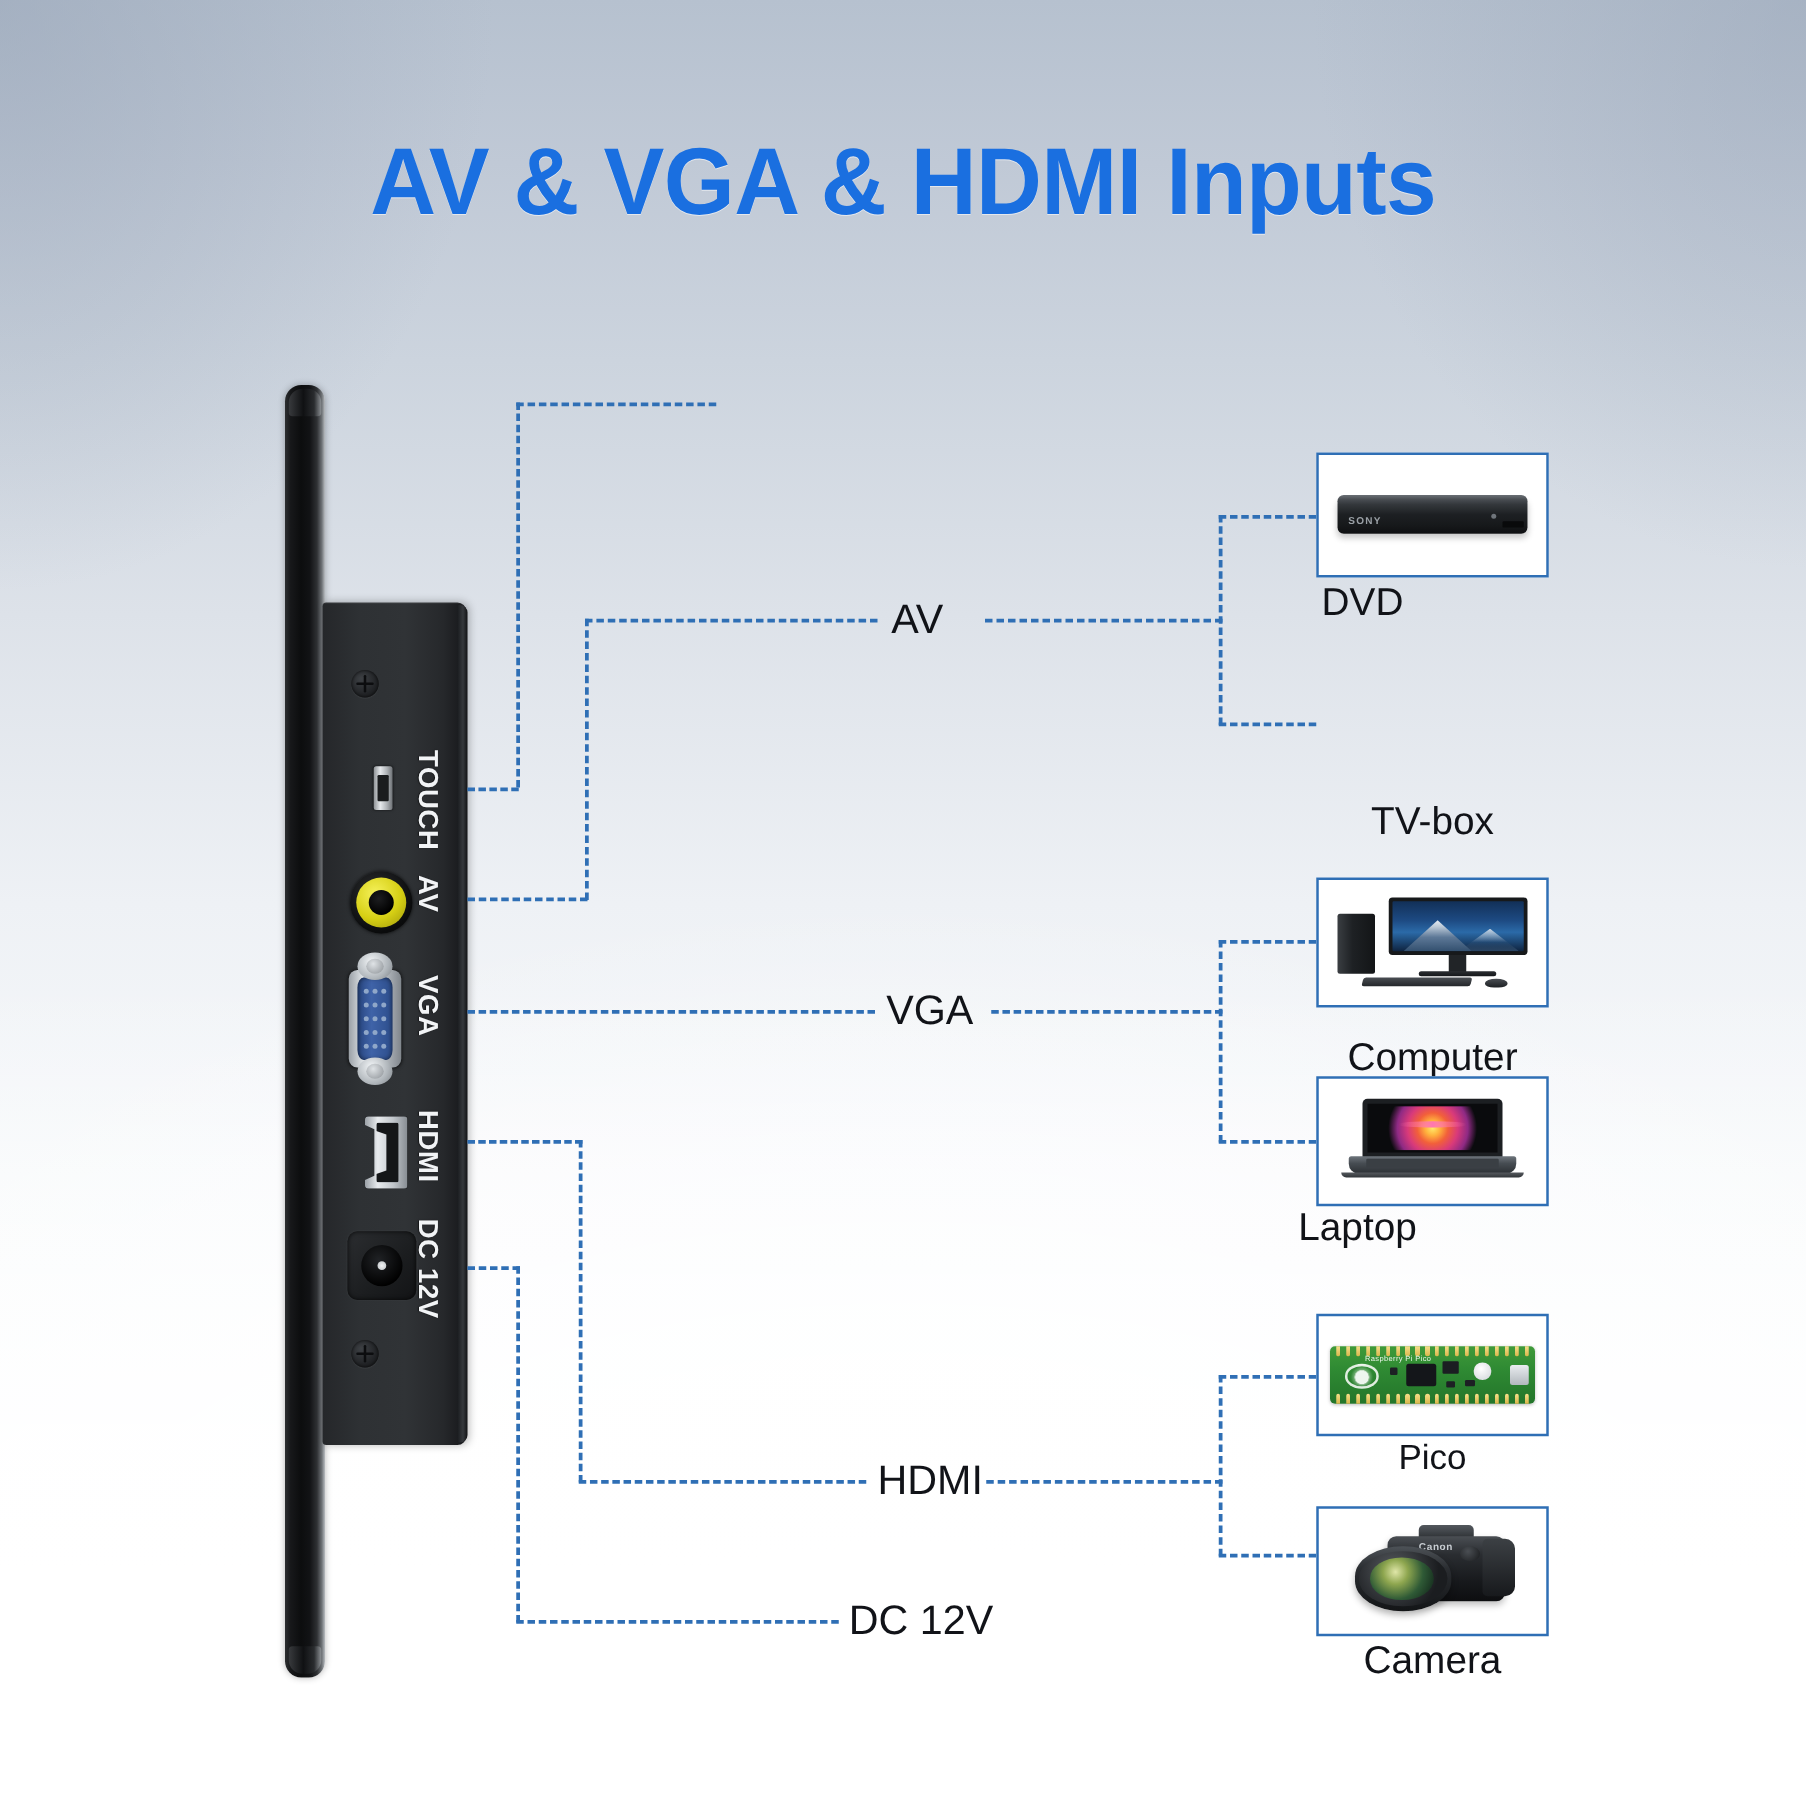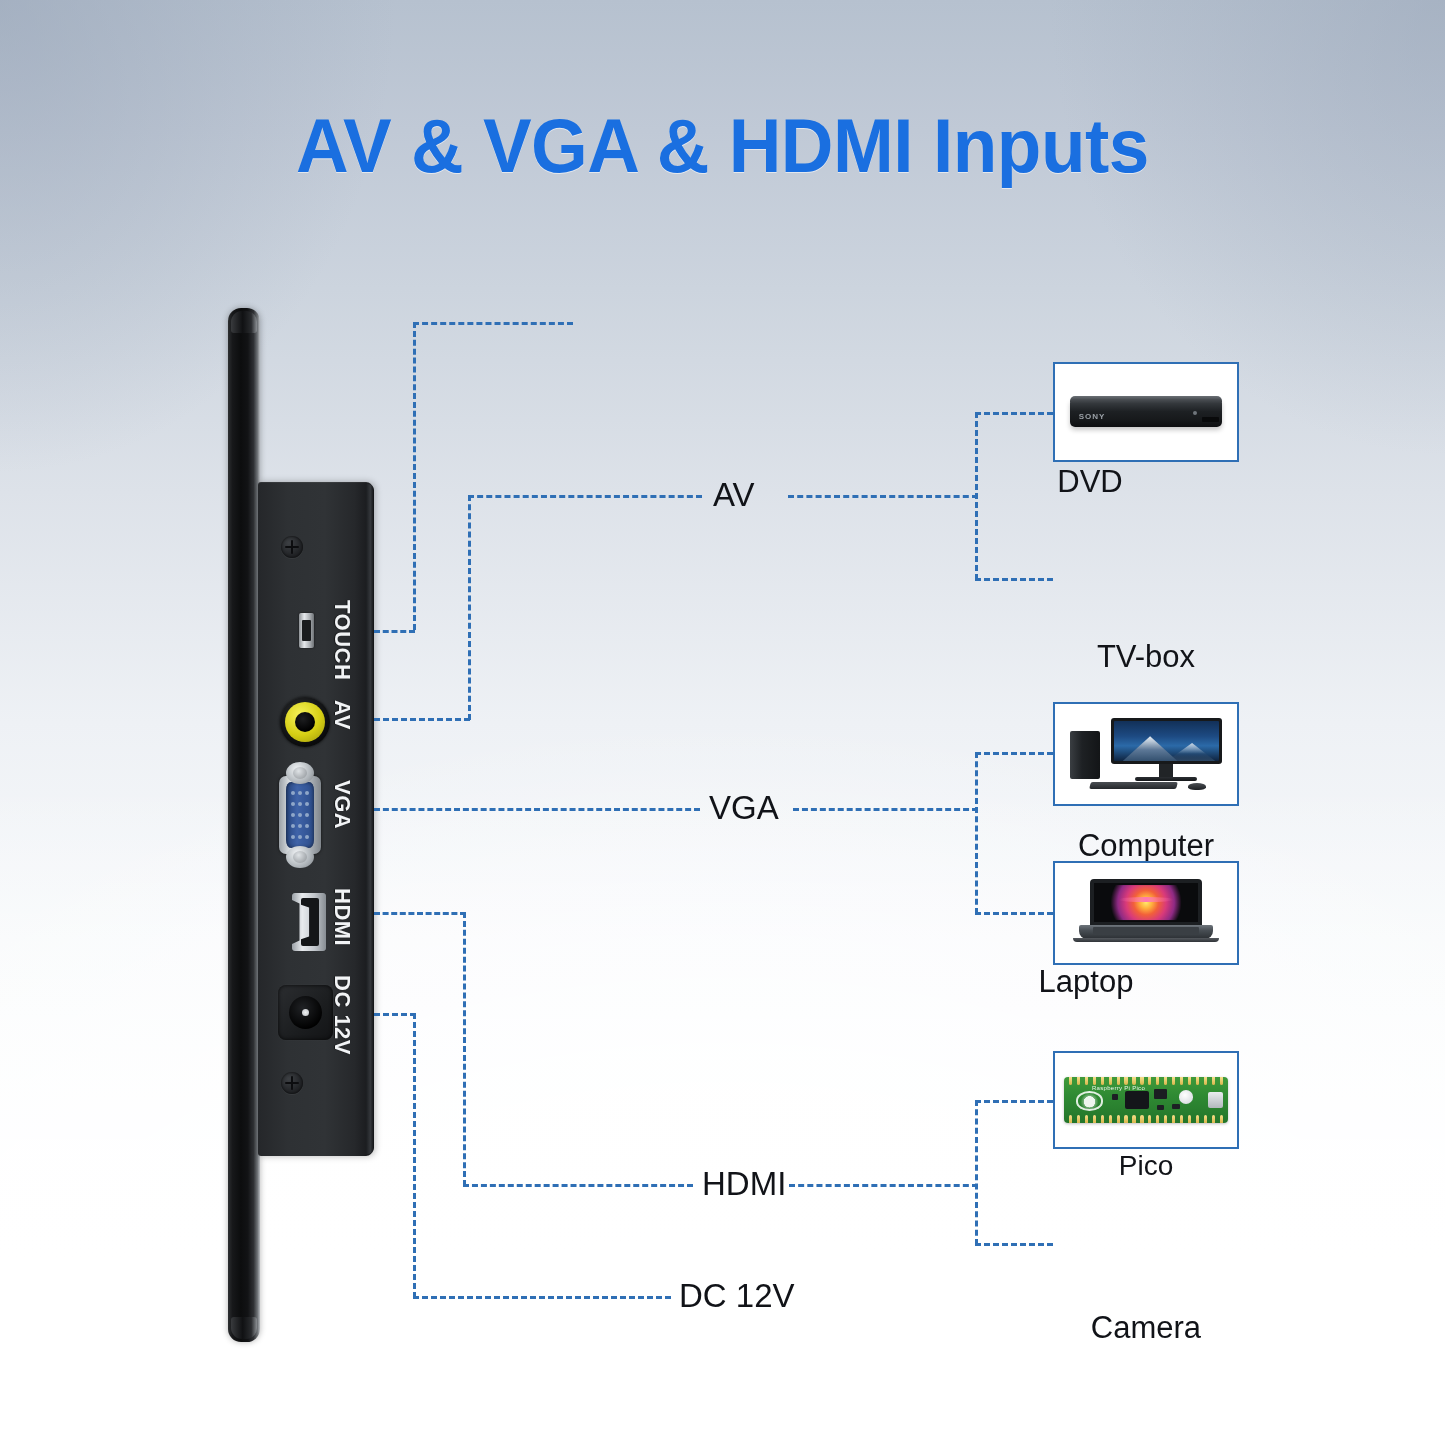--- a/index.html
+++ b/index.html
@@ -430,14 +430,27 @@
         <div class="rpi-btn"></div>
         <div class="rpi-usb"></div>
         <div class="rpi-sm" style="left:29%;top:36%;width:4%;height:14%"></div>
         <div class="rpi-sm" style="left:66%;top:58%;width:5%;height:12%"></div>
         <div class="rpi-sm" style="left:57%;top:62%;width:4%;height:10%"></div>
       </div>
     </div>
   </div>
   <div class="cardlab" style="left:1053px;top:1152px;width:186px;font-size:28px">Pico</div>
 
+  <div class="card" style="left:1053px;top:1205px;width:186px;height:104px">
+    <div class="thumb">
+      <div class="cam-hump"></div>
+      <div class="cam-body"></div>
+      <div class="cam-grip"></div>
+      <div class="cam-txt">Canon</div>
+      <div class="cam-dial"></div>
+      <div class="cam-lens">
+        <div class="cam-lens2"></div>
+        <div class="cam-glass"></div>
+      </div>
+    </div>
+  </div>
   <div class="cardlab" style="left:1053px;top:1312px;width:186px">Camera</div>
 </div>
 
 </body></html>

